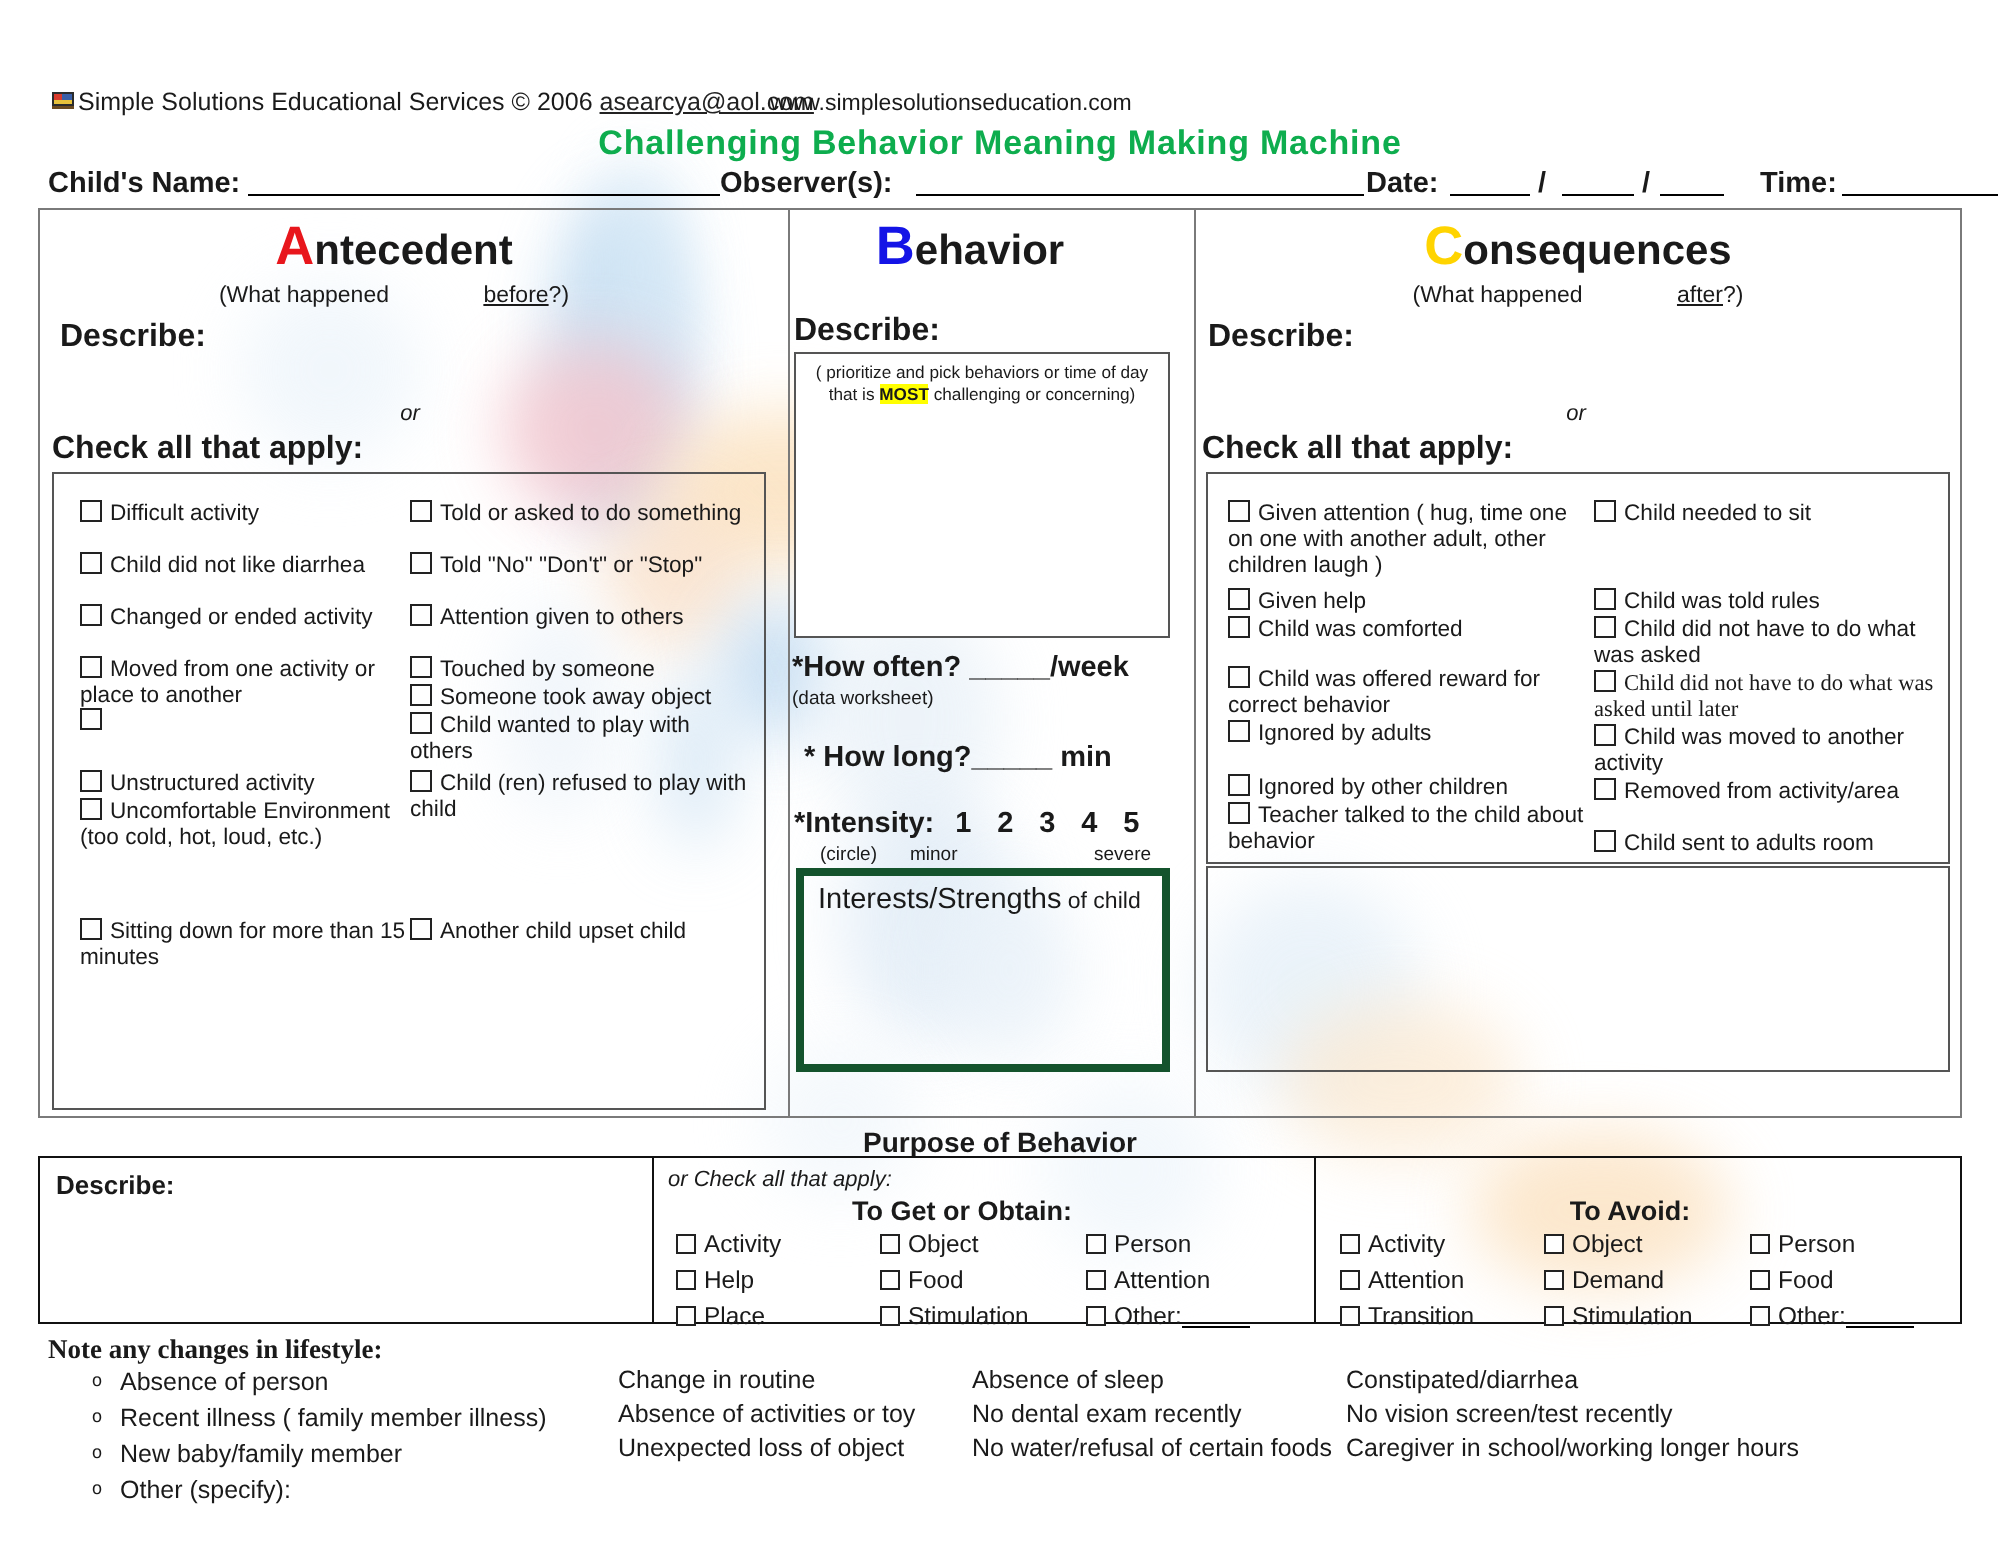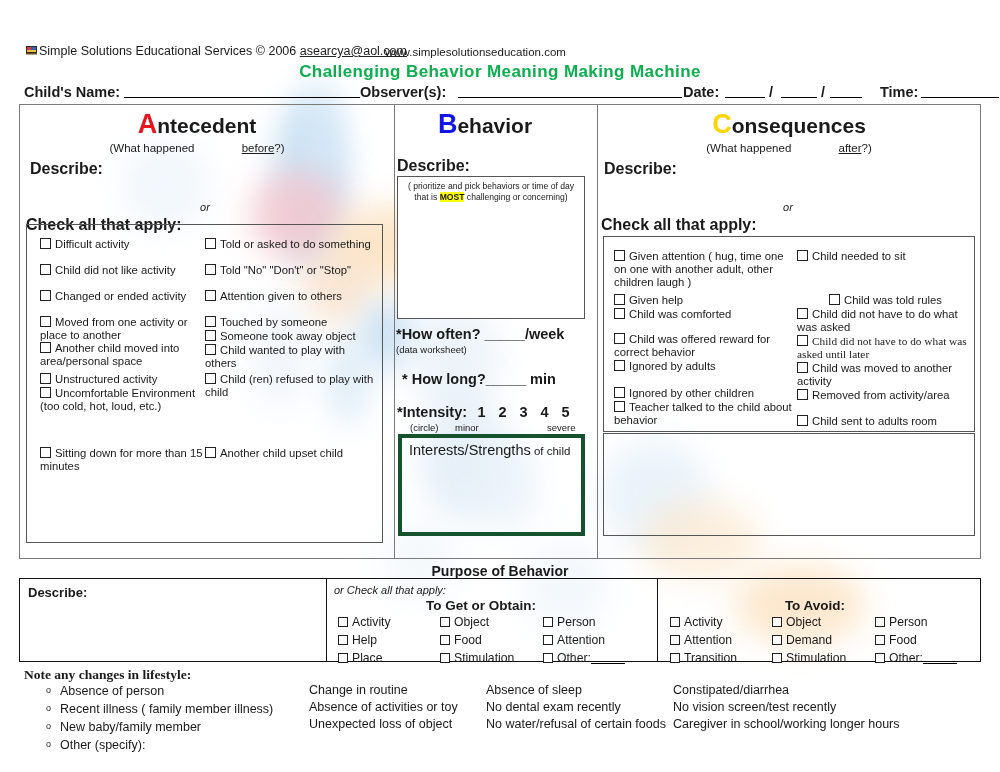--- a/index.html
+++ b/index.html
@@ -154,27 +154,27 @@
     <span class="big" style="color:#e8161c;">A</span><span>ntecedent</span>
   </div>
   <div class="sub">
     <span>(What happened </span><u>before</u><span>?)</span>
   </div>
 </div>
 <div class="abs describe" style="left:30px;top:160px;">Describe:</div>
 <div class="abs orword" style="left:180px;top:201px;width:50px;">or</div>
 <div class="abs checkall" style="left:26px;top:216px;">Check all that apply:</div>
 
-<div class="listbox" style="left:26px;top:224px;width:357px;height:319px;">
+<div class="listbox" style="left:26px;top:236px;width:357px;height:319px;">
 
   <div class="item" style="left:13px;top:13px;width:160px;"><span class="cb"></span><span>Difficult activity</span></div>
-  <div class="item" style="left:13px;top:39px;width:150px;"><span class="cb"></span><span>Child did not like activity</span></div>
+  <div class="item" style="left:13px;top:39px;width:150px;"><span class="cb"></span><span>Child did not like diarrhea</span></div>
   <div class="item" style="left:13px;top:65px;width:150px;"><span class="cb"></span><span>Changed or ended activity</span></div>
   <div class="item" style="left:13px;top:91px;width:160px;"><span class="cb"></span><span>Moved from one activity or place to another</span></div>
-  <div class="item" style="left:13px;top:117px;width:172px;"><span class="cb"></span><span>Another child moved into area/personal space</span></div>
+  <div class="item" style="left:13px;top:117px;width:172px;"><span class="cb"></span></div>
   <div class="item" style="left:13px;top:148px;width:160px;"><span class="cb"></span><span>Unstructured  activity</span></div>
   <div class="item" style="left:13px;top:162px;width:172px;"><span class="cb"></span><span>Uncomfortable Environment (too cold, hot, loud, etc.)</span></div>
   <div class="item" style="left:13px;top:222px;width:165px;"><span class="cb"></span><span>Sitting down for more than 15 minutes</span></div>
 
   <div class="item" style="left:178px;top:13px;width:170px;"><span class="cb"></span><span>Told or asked to do something</span></div>
   <div class="item" style="left:178px;top:39px;width:170px;"><span class="cb"></span><span>Told "No" "Don't" or "Stop"</span></div>
   <div class="item" style="left:178px;top:65px;width:170px;"><span class="cb"></span><span>Attention given to others</span></div>
   <div class="item" style="left:178px;top:91px;width:170px;"><span class="cb"></span><span>Touched by someone</span></div>
   <div class="item" style="left:178px;top:105px;width:170px;"><span class="cb"></span><span>Someone took away object</span></div>
   <div class="item" style="left:178px;top:119px;width:170px;"><span class="cb"></span><span>Child wanted to play with others</span></div>
@@ -235,21 +235,21 @@
 
   <div class="item" style="left:10px;top:13px;width:178px;"><span class="cb"></span><span>Given attention ( hug, time one on one with another adult, other children laugh )</span></div>
   <div class="item" style="left:10px;top:57px;width:170px;"><span class="cb"></span><span>Given help</span></div>
   <div class="item" style="left:10px;top:71px;width:170px;"><span class="cb"></span><span>Child was comforted</span></div>
   <div class="item" style="left:10px;top:96px;width:165px;"><span class="cb"></span><span>Child was offered reward for correct behavior</span></div>
   <div class="item" style="left:10px;top:123px;width:170px;"><span class="cb"></span><span>Ignored by adults</span></div>
   <div class="item" style="left:10px;top:150px;width:178px;"><span class="cb"></span><span>Ignored by other children</span></div>
   <div class="item" style="left:10px;top:164px;width:178px;"><span class="cb"></span><span>Teacher talked to the child about behavior</span></div>
 
   <div class="item" style="left:193px;top:13px;width:170px;"><span class="cb"></span><span>Child needed to sit</span></div>
-  <div class="item" style="left:193px;top:57px;width:170px;margin-left:32px;"><span class="cb"></span><span>Child was told rules</span></div>
+  <div class="item" style="left:193px;top:57px;width:170px;"><span class="cb"></span><span>Child was told rules</span></div>
   <div class="item" style="left:193px;top:71px;width:162px;"><span class="cb"></span><span>Child did not have to do what was asked</span></div>
   <div class="item" style="left:193px;top:98px;width:172px;font-family:Liberation Serif, serif;"><span class="cb"></span><span>Child did not have to do what was asked until later</span></div>
   <div class="item" style="left:193px;top:125px;width:162px;"><span class="cb"></span><span>Child was moved to another activity</span></div>
   <div class="item" style="left:193px;top:152px;width:162px;"><span class="cb"></span><span>Removed from activity/area</span></div>
   <div class="item" style="left:193px;top:178px;width:170px;"><span class="cb"></span><span>Child sent to adults room</span></div>
 </div>
 
 <div id="reactbox" style="left:603px;top:433px;width:372px;height:103px;">
 </div>
 

